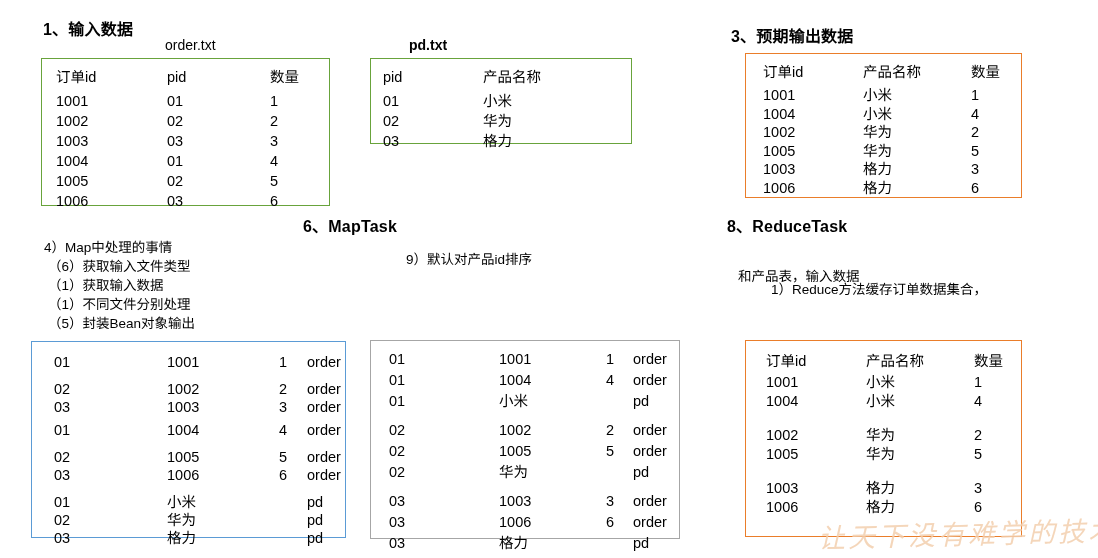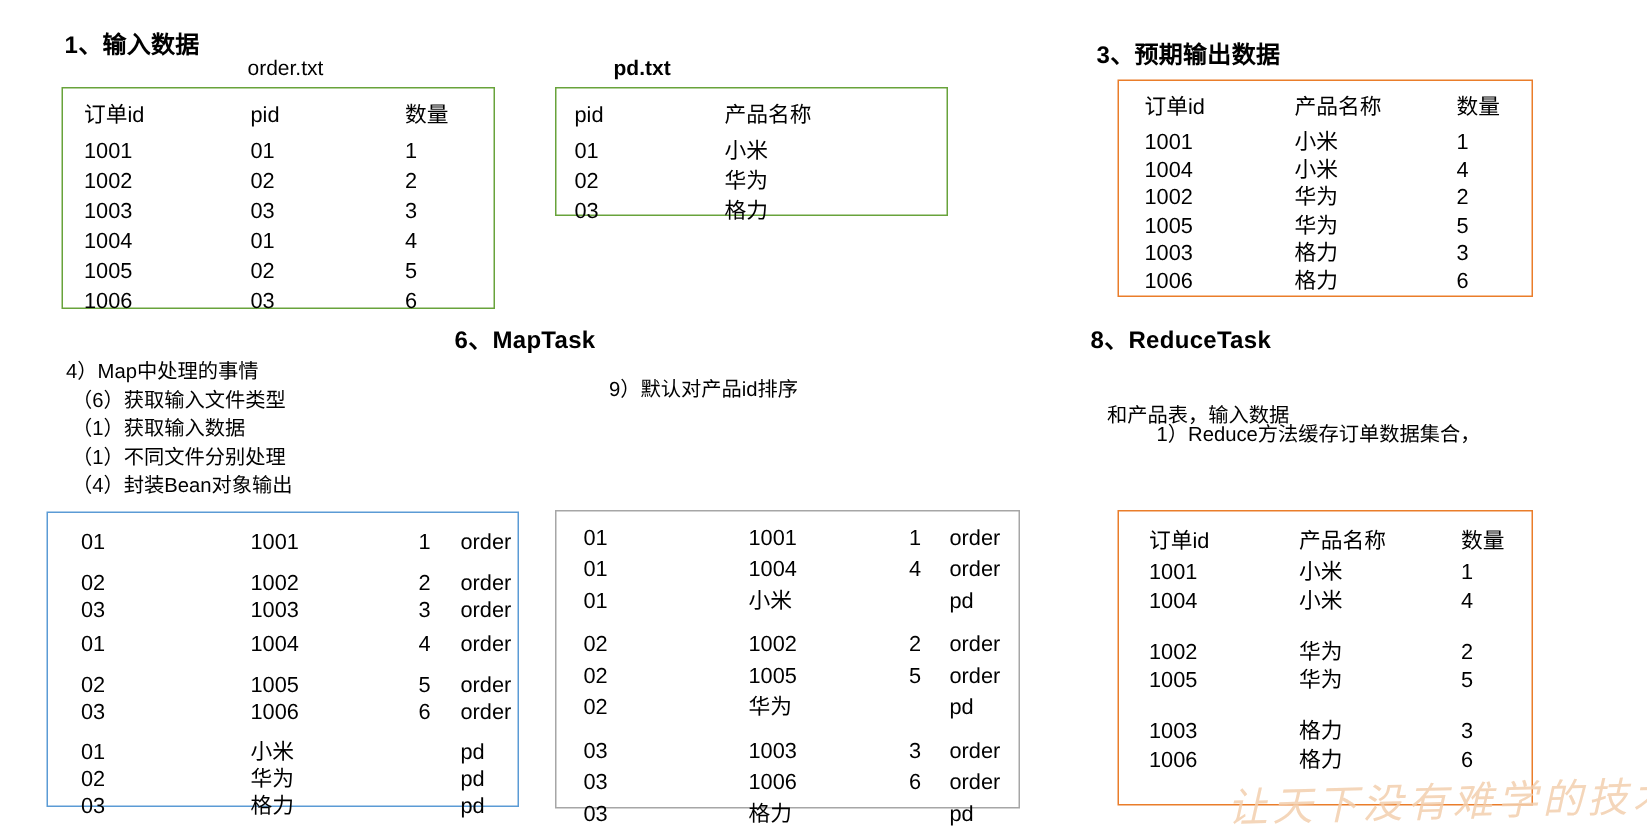--- a/index.html
+++ b/index.html
@@ -175,21 +175,21 @@
       </div>
   </div>
 
   <div class="abs sec-title" style="left:303px;top:213px;">6、MapTask</div>
 
   <div class="abs" id="maptask-left-notes" style="left:44px;top:238px;">
       <div class="bodytext" style="position: absolute; left: 0px; top: 0px;">4）Map中处理的事情</div>
       <div class="bodytext" style="position: absolute; left: 4px; top: 19px;">（6）获取输入文件类型</div>
       <div class="bodytext" style="position: absolute; left: 4px; top: 38px;">（1）获取输入数据</div>
       <div class="bodytext" style="position: absolute; left: 4px; top: 57px;">（1）不同文件分别处理</div>
-      <div class="bodytext" style="position: absolute; left: 4px; top: 76px;">（4）封装Bean对象输出</div>
+      <div class="bodytext" style="position: absolute; left: 4px; top: 76px;">（5）封装Bean对象输出</div>
     </div>
 
   <div class="abs bodytext" style="left:406px;top:250px;">9）默认对产品id排序</div>
 
   <div class="abs sec-title" style="left:727px;top:213px;">8、ReduceTask</div>
 
   <div class="abs bodytext" style="left:771px;top:248px;margin-top:32px;">1）Reduce方法缓存订单数据集合，</div>
   <div class="abs bodytext" style="left:738px;top:267px;">和产品表，输入数据</div>
 
   <div class="box blue" style="left:31px;top:341px;width:315px;height:197px;">

